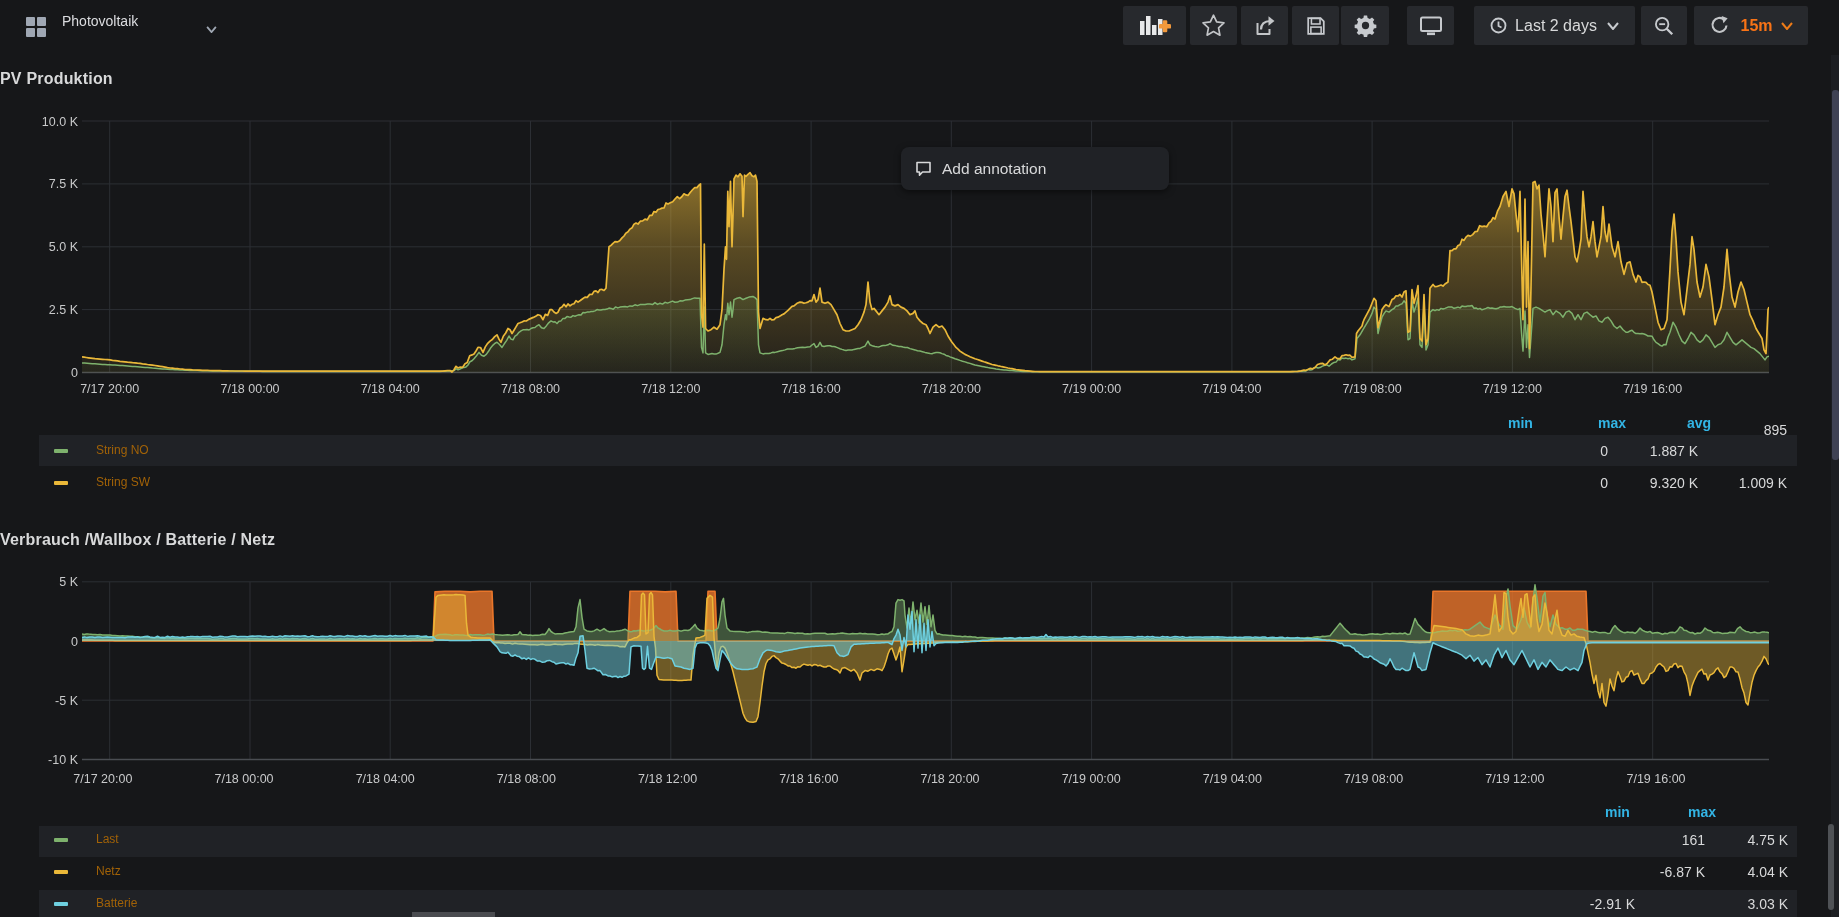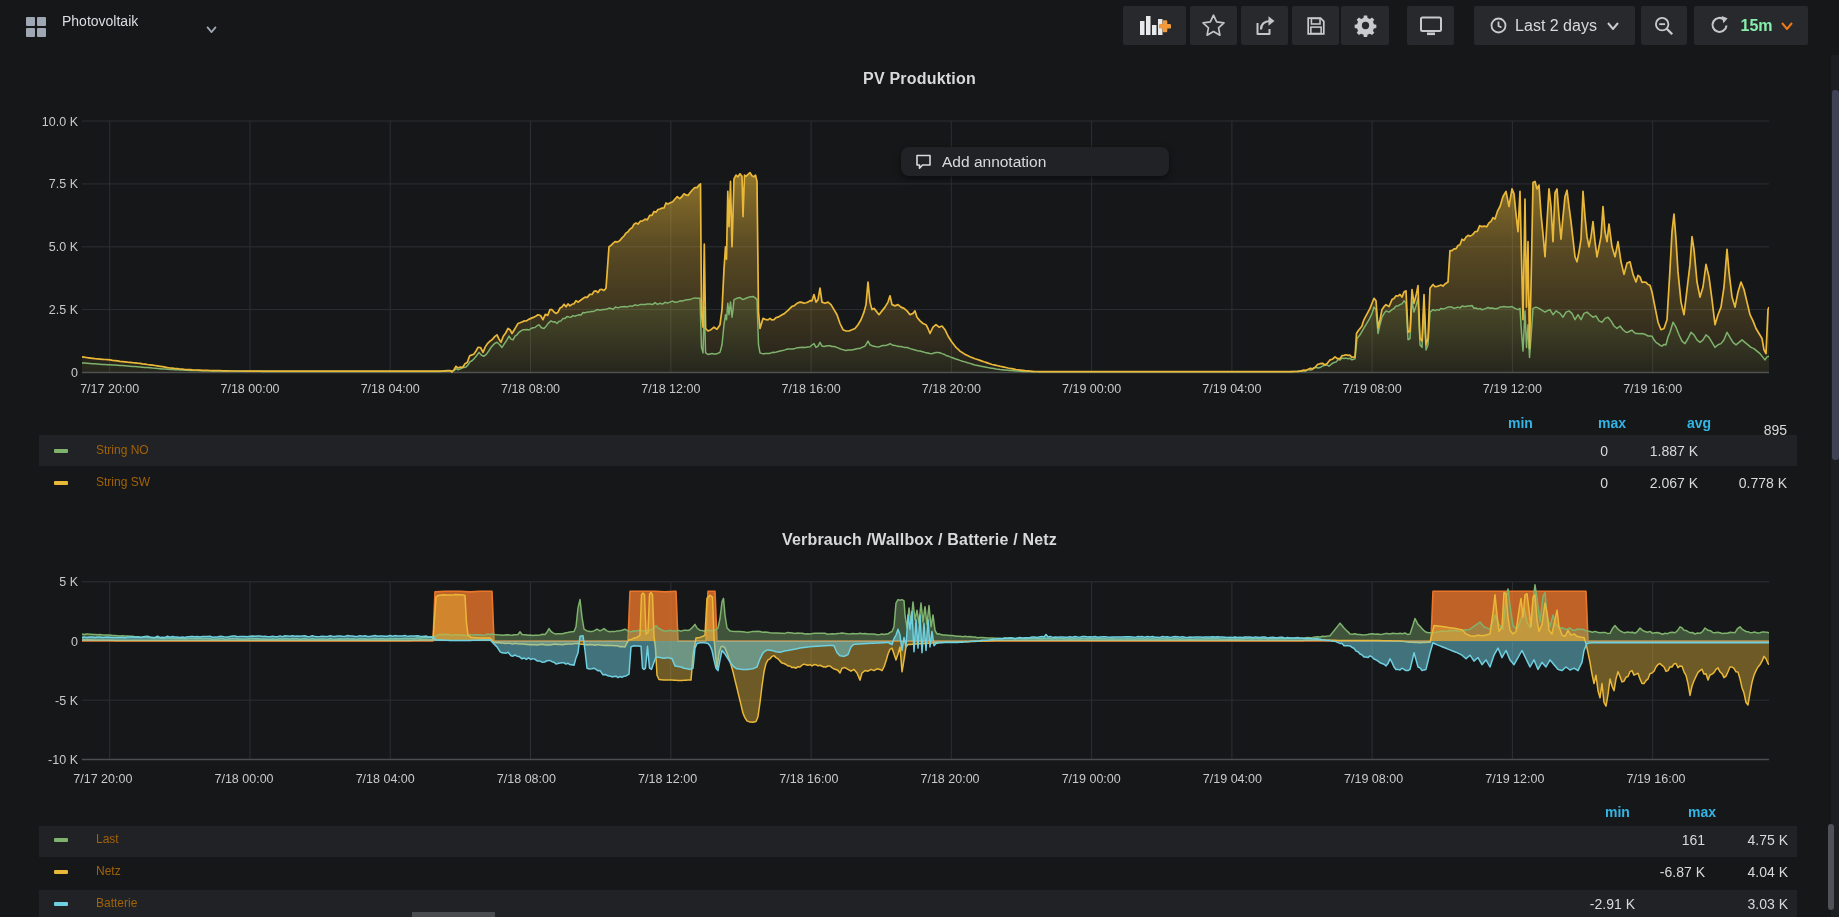--- a/index.html
+++ b/index.html
@@ -1,19 +1,19 @@
 <!DOCTYPE html>
 <html><head><meta charset="utf-8"><style>
 *{margin:0;padding:0;box-sizing:border-box}
 html,body{width:1839px;height:917px;background:#161719;overflow:hidden;
 font-family:"Liberation Sans",sans-serif;color:#d8d9da;position:relative}
 .abs{position:absolute}
 .btn{position:absolute;top:6px;height:39px;background:#27292d;border-radius:2px;
 display:flex;align-items:center;justify-content:center}
-.ptitle{position:absolute;width:100%;text-align:center;font-weight:bold;
+.ptitle{position:absolute;width:100%;text-align:left;font-weight:bold;
 font-size:16px;color:#d8d9da;letter-spacing:0.2px}
 .lg-sw{position:absolute;width:14px;height:4px;border-radius:1px;left:54px}
 .lg-lab{position:absolute;left:96px;font-size:12px;color:#a16207}
 .lg-val{position:absolute;font-size:14px;color:#d8d9da;text-align:right}
 .lg-hdr{position:absolute;font-size:14px;font-weight:bold;color:#33b5e5;}
 .stripe{position:absolute;left:39px;width:1758px;height:31px;background:#202226}
 </style></head><body>
 <svg width="1839" height="917" viewBox="0 0 1839 917" style="position:absolute;left:0;top:0" font-family="Liberation Sans, sans-serif">
     <defs>
 <clipPath id="clip1">
@@ -208,21 +208,21 @@
       <line x1="6.8" y1="10" x2="13.2" y2="10" stroke="#c7cace" stroke-width="2"></line>
       <line x1="15" y1="15" x2="21" y2="21" stroke="#c7cace" stroke-width="2.6"></line>
     </svg>
   </div>
 
   <div class="btn" style="left:1694px;width:114px">
     <svg width="21" height="21" viewBox="0 0 24 24" style="margin-right:10px">
       <path d="M17.5 5.5 A8 8 0 1 0 20 12" fill="none" stroke="#c3c5c8" stroke-width="2.4"></path>
       <path d="M14.5 1.2 L21.3 3.8 L16.5 9.3 Z" fill="#c3c5c8"></path>
     </svg>
-    <span style="font-size:16px;font-weight:bold;color:#86efac">15m</span>
+    <span style="font-size:16px;font-weight:bold;color:#f97316">15m</span>
     <svg width="12" height="8" viewBox="0 0 12 8" style="margin-left:8px">
       <path d="M1 1 L6 7 L11 1" fill="none" stroke="#ec7b18" stroke-width="2"></path>
     </svg>
   </div>
 </div>
 
 <div class="ptitle" style="top:70px">PV Produktion</div>
 <div class="ptitle" style="top:531px">Verbrauch /Wallbox / Batterie / Netz</div>
 
 <div class="lg-hdr" style="top:415px;left:1508px;width:100px">min</div>
@@ -230,41 +230,41 @@
 <div class="lg-hdr" style="top:415px;left:1687px;width:100px">avg</div>
 <div class="stripe" style="top:435px"></div>
 <div class="lg-sw" style="top:449px;background:#7EB26D"></div>
 <div class="lg-lab" style="top:443px">String NO</div>
 <div class="lg-val" style="top:443px;left:1508px;width:100px">0</div>
 <div class="lg-val" style="top:443px;left:1598px;width:100px">1.887 K</div>
 <div class="lg-val" style="top:422px;left:1687px;width:100px">895</div>
 <div class="lg-sw" style="top:481px;background:#EAB839"></div>
 <div class="lg-lab" style="top:475px">String SW</div>
 <div class="lg-val" style="top:475px;left:1508px;width:100px">0</div>
-<div class="lg-val" style="top:475px;left:1598px;width:100px">2.067 K</div>
-<div class="lg-val" style="top:475px;left:1687px;width:100px">0.778 K</div>
+<div class="lg-val" style="top:475px;left:1598px;width:100px">9.320 K</div>
+<div class="lg-val" style="top:475px;left:1687px;width:100px">1.009 K</div>
 
 <div class="lg-hdr" style="top:804px;left:1605px;width:100px">min</div>
 <div class="lg-hdr" style="top:804px;left:1688px;width:100px">max</div>
 <div class="stripe" style="top:826px"></div>
 <div class="lg-sw" style="top:838px;background:#7EB26D"></div>
 <div class="lg-lab" style="top:832px">Last</div>
 <div class="lg-val" style="top:832px;left:1605px;width:100px">161</div>
 <div class="lg-val" style="top:832px;left:1688px;width:100px">4.75 K</div>
 <div class="lg-sw" style="top:870px;background:#EAB839"></div>
 <div class="lg-lab" style="top:864px">Netz</div>
 <div class="lg-val" style="top:864px;left:1605px;width:100px">-6.87 K</div>
 <div class="lg-val" style="top:864px;left:1688px;width:100px">4.04 K</div>
 <div class="stripe" style="top:890px;height:27px"></div>
 <div class="lg-sw" style="top:902px;background:#6ED0E0"></div>
 <div class="lg-lab" style="top:896px">Batterie</div>
 <div class="lg-val" style="top:896px;left:1535px;width:100px">-2.91 K</div>
 <div class="lg-val" style="top:896px;left:1688px;width:100px">3.03 K</div>
 
-<div class="abs" style="left:901px;top:147px;width:268px;height:29px;background:#202226;border-radius:8px;box-shadow:0 2px 6px rgba(0,0,0,0.5);display:flex;align-items:center">
+<div class="abs" style="left:901px;top:147px;width:268px;height:43px;background:#202226;border-radius:8px;box-shadow:0 2px 6px rgba(0,0,0,0.5);display:flex;align-items:center">
   <svg width="17" height="16" viewBox="0 0 17 16" style="margin-left:14px">
     <path d="M2 1.5 H15 V11 H7.5 L4.5 14.2 V11 H2 Z" fill="none" stroke="#d8d9da" stroke-width="1.6" stroke-linejoin="round"></path>
   </svg>
   <span style="font-size:15.5px;color:#d8d9da;margin-left:10px">Add annotation</span>
 </div>
 
 <div class="abs" style="left:1831px;top:55px;width:8px;height:862px;background:#1c1e22"></div>
 <div class="abs" style="left:1832px;top:90px;width:7px;height:370px;background:#3f4254;border-radius:3px"></div>
 <div class="abs" style="left:1828px;top:824px;width:6px;height:86px;background:#4f5256;border-radius:3px"></div>
 <div class="abs" style="left:412px;top:912px;width:83px;height:5px;background:#4a4c50"></div>

